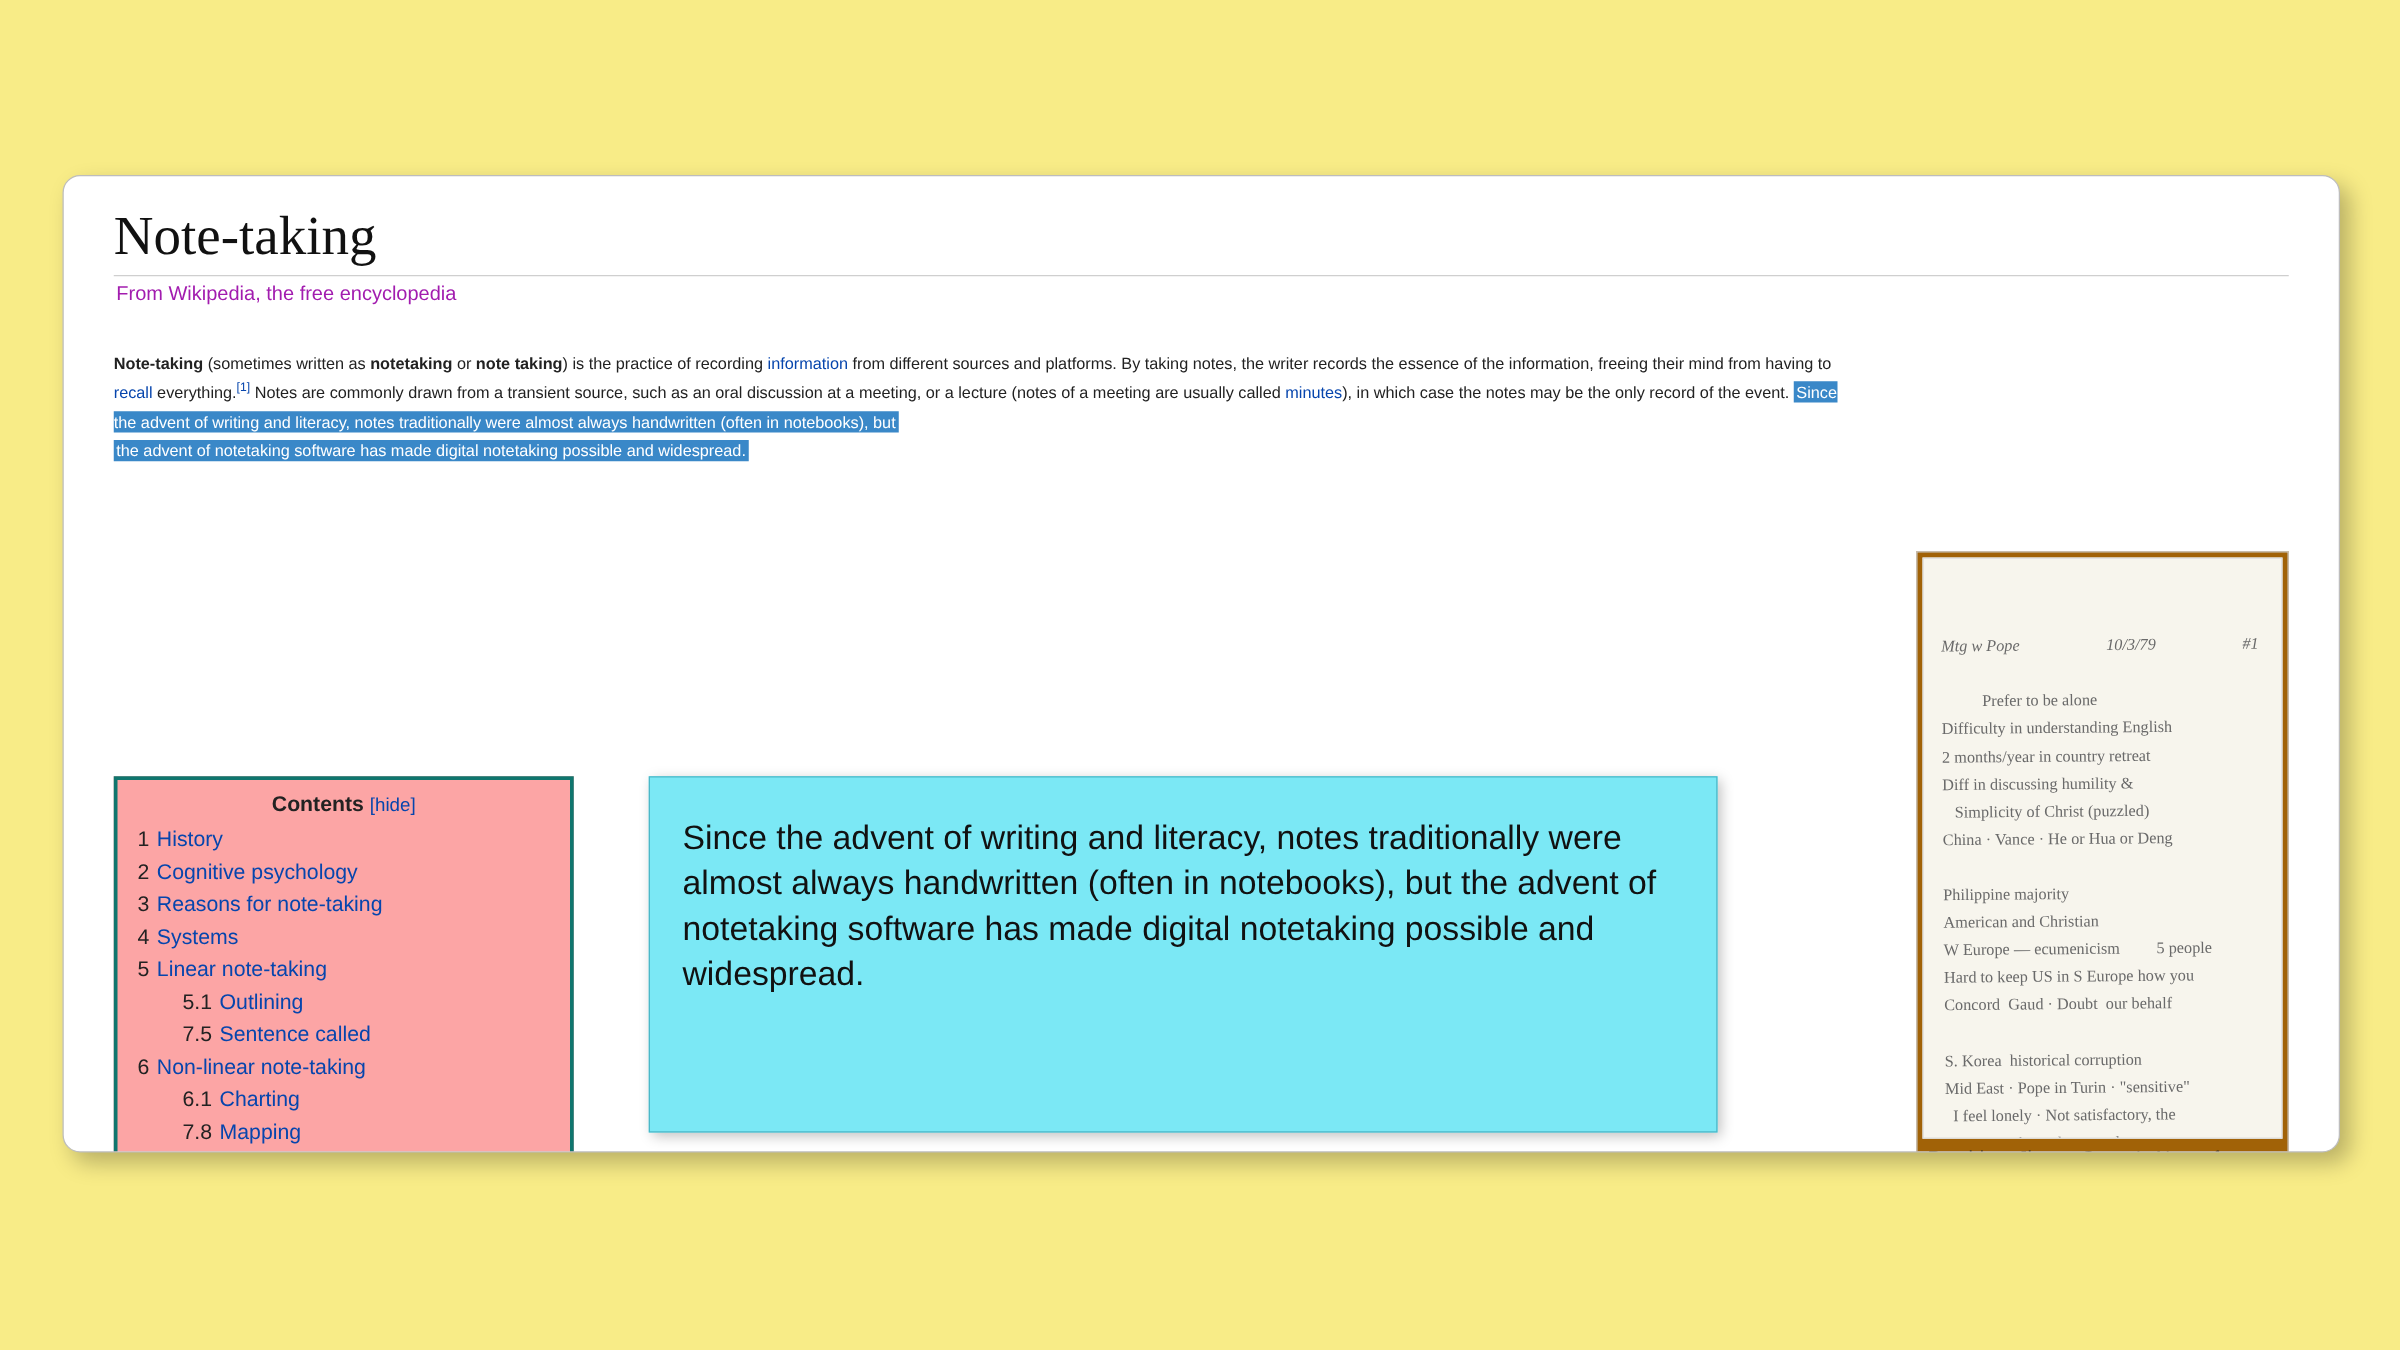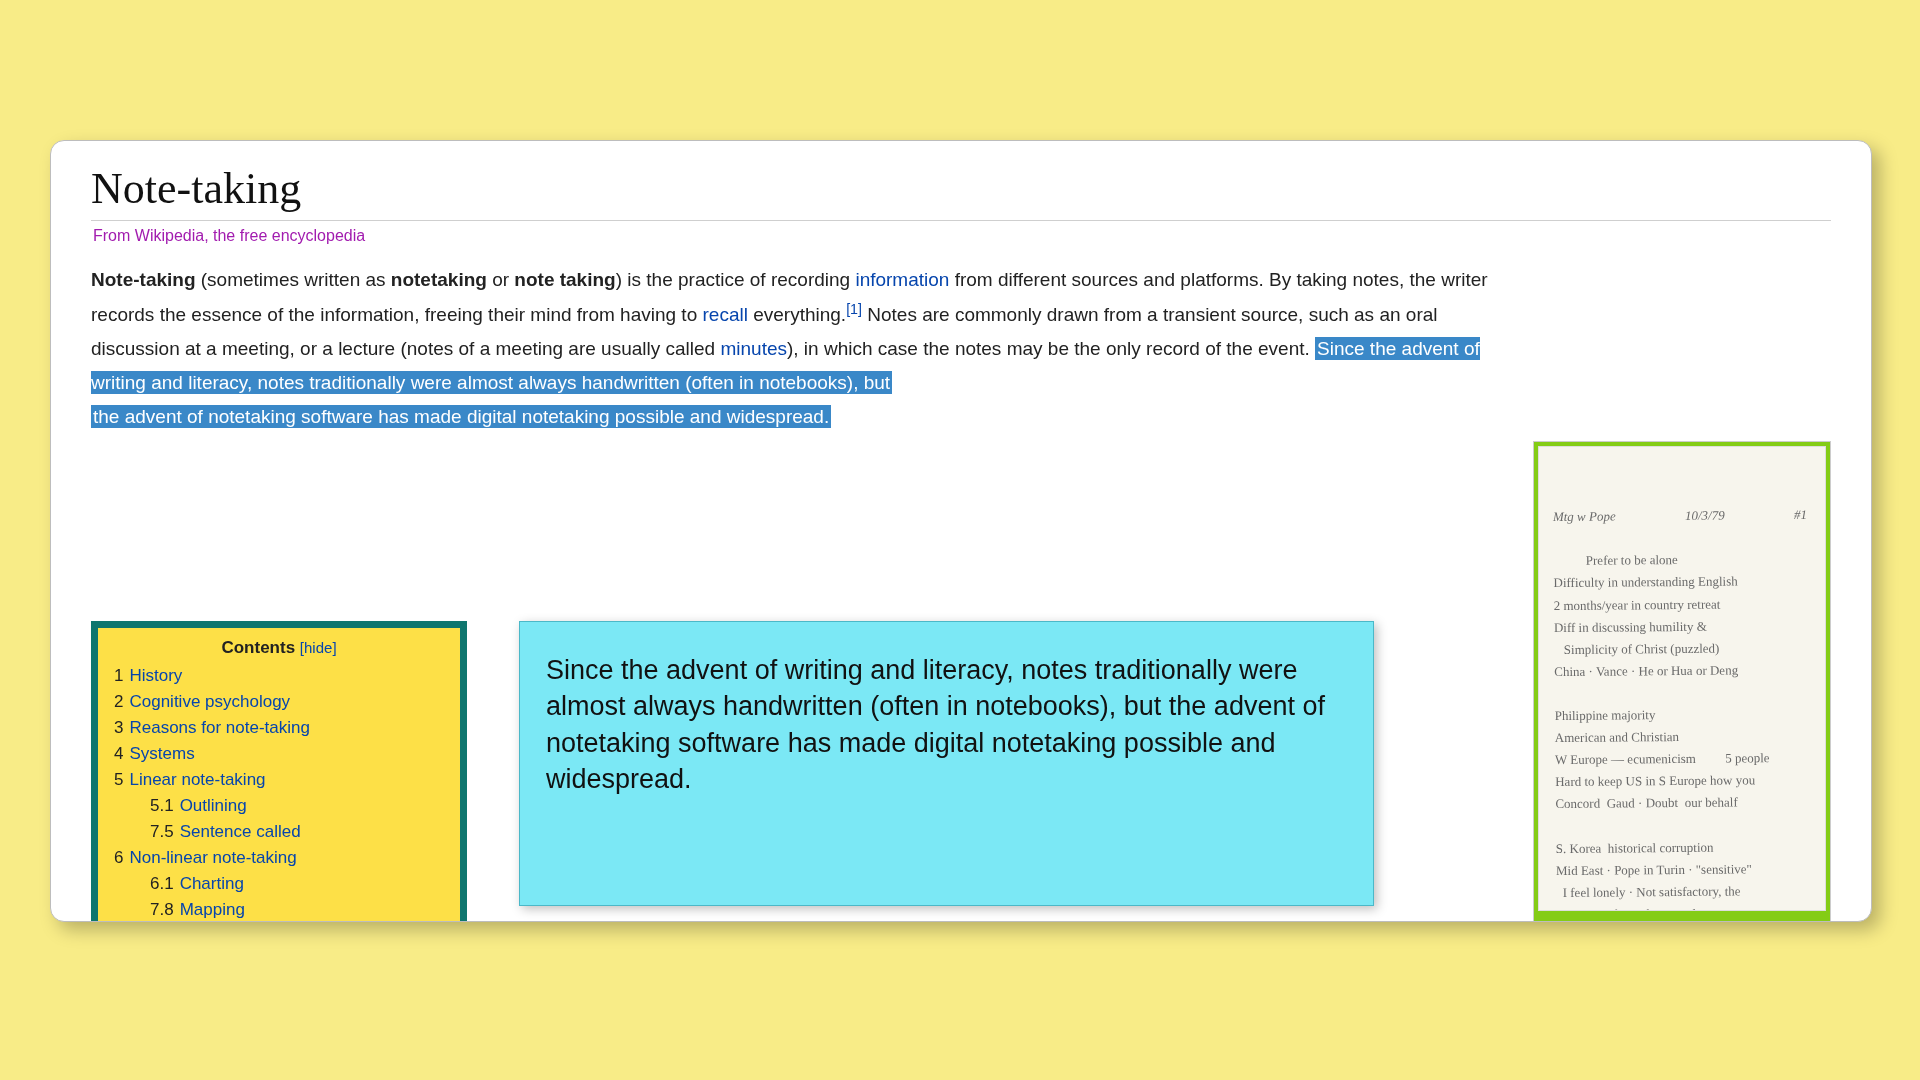--- a/index.html
+++ b/index.html
@@ -44,22 +44,22 @@
     margin: 2px 40px 0 110px;
     font-size: 16px;
     color: #555;
   }
   a.wikilink {
     color: #0645ad;
     text-decoration: none;
   }
 
   .lead {
-    margin: 18px 40px 0 40px;
-    font-size: 19px;
+    margin: 34px 40px 0 40px;
+    font-size: 13px;
     line-height: 1.78;
     color: #222;
     width: 1400px;
   }
   .lead b { font-weight: 700; }
   .highlight {
     background: #3a88c8;
     color: #ffffff;
     padding: 1px 2px;
   }
@@ -72,22 +72,22 @@
 
   .lower {
     position: absolute;
     top: 480px;
     left: 40px;
     right: 40px;
     display: flex;
   }
 
   .toc {
-    background: #fde047;
-    border: 7px solid #0f766e;
+    background: #fca5a5;
+    border: 3px solid #0f766e;
     width: 330px;
     padding: 10px 16px 4px 16px;
     font-size: 17px;
     color: #222;
     flex-shrink: 0;
   }
   .toc-title {
     text-align: center;
     font-weight: 700;
     margin-bottom: 8px;
@@ -117,21 +117,21 @@
     font-size: 27px;
     line-height: 1.35;
     color: #111;
   }
 
   .figure {
     position: absolute;
     right: 40px;
     top: 300px;
     width: 288px;
-    background: #84cc16;
+    background: #a16207;
     border: 1px solid #ccc;
     padding: 4px;
     font-size: 16px;
     color: #222;
   }
   .figure .img {
     width: 100%;
     height: 465px;
     background: #f7f5ed;
     border: 1px solid #ddd;

